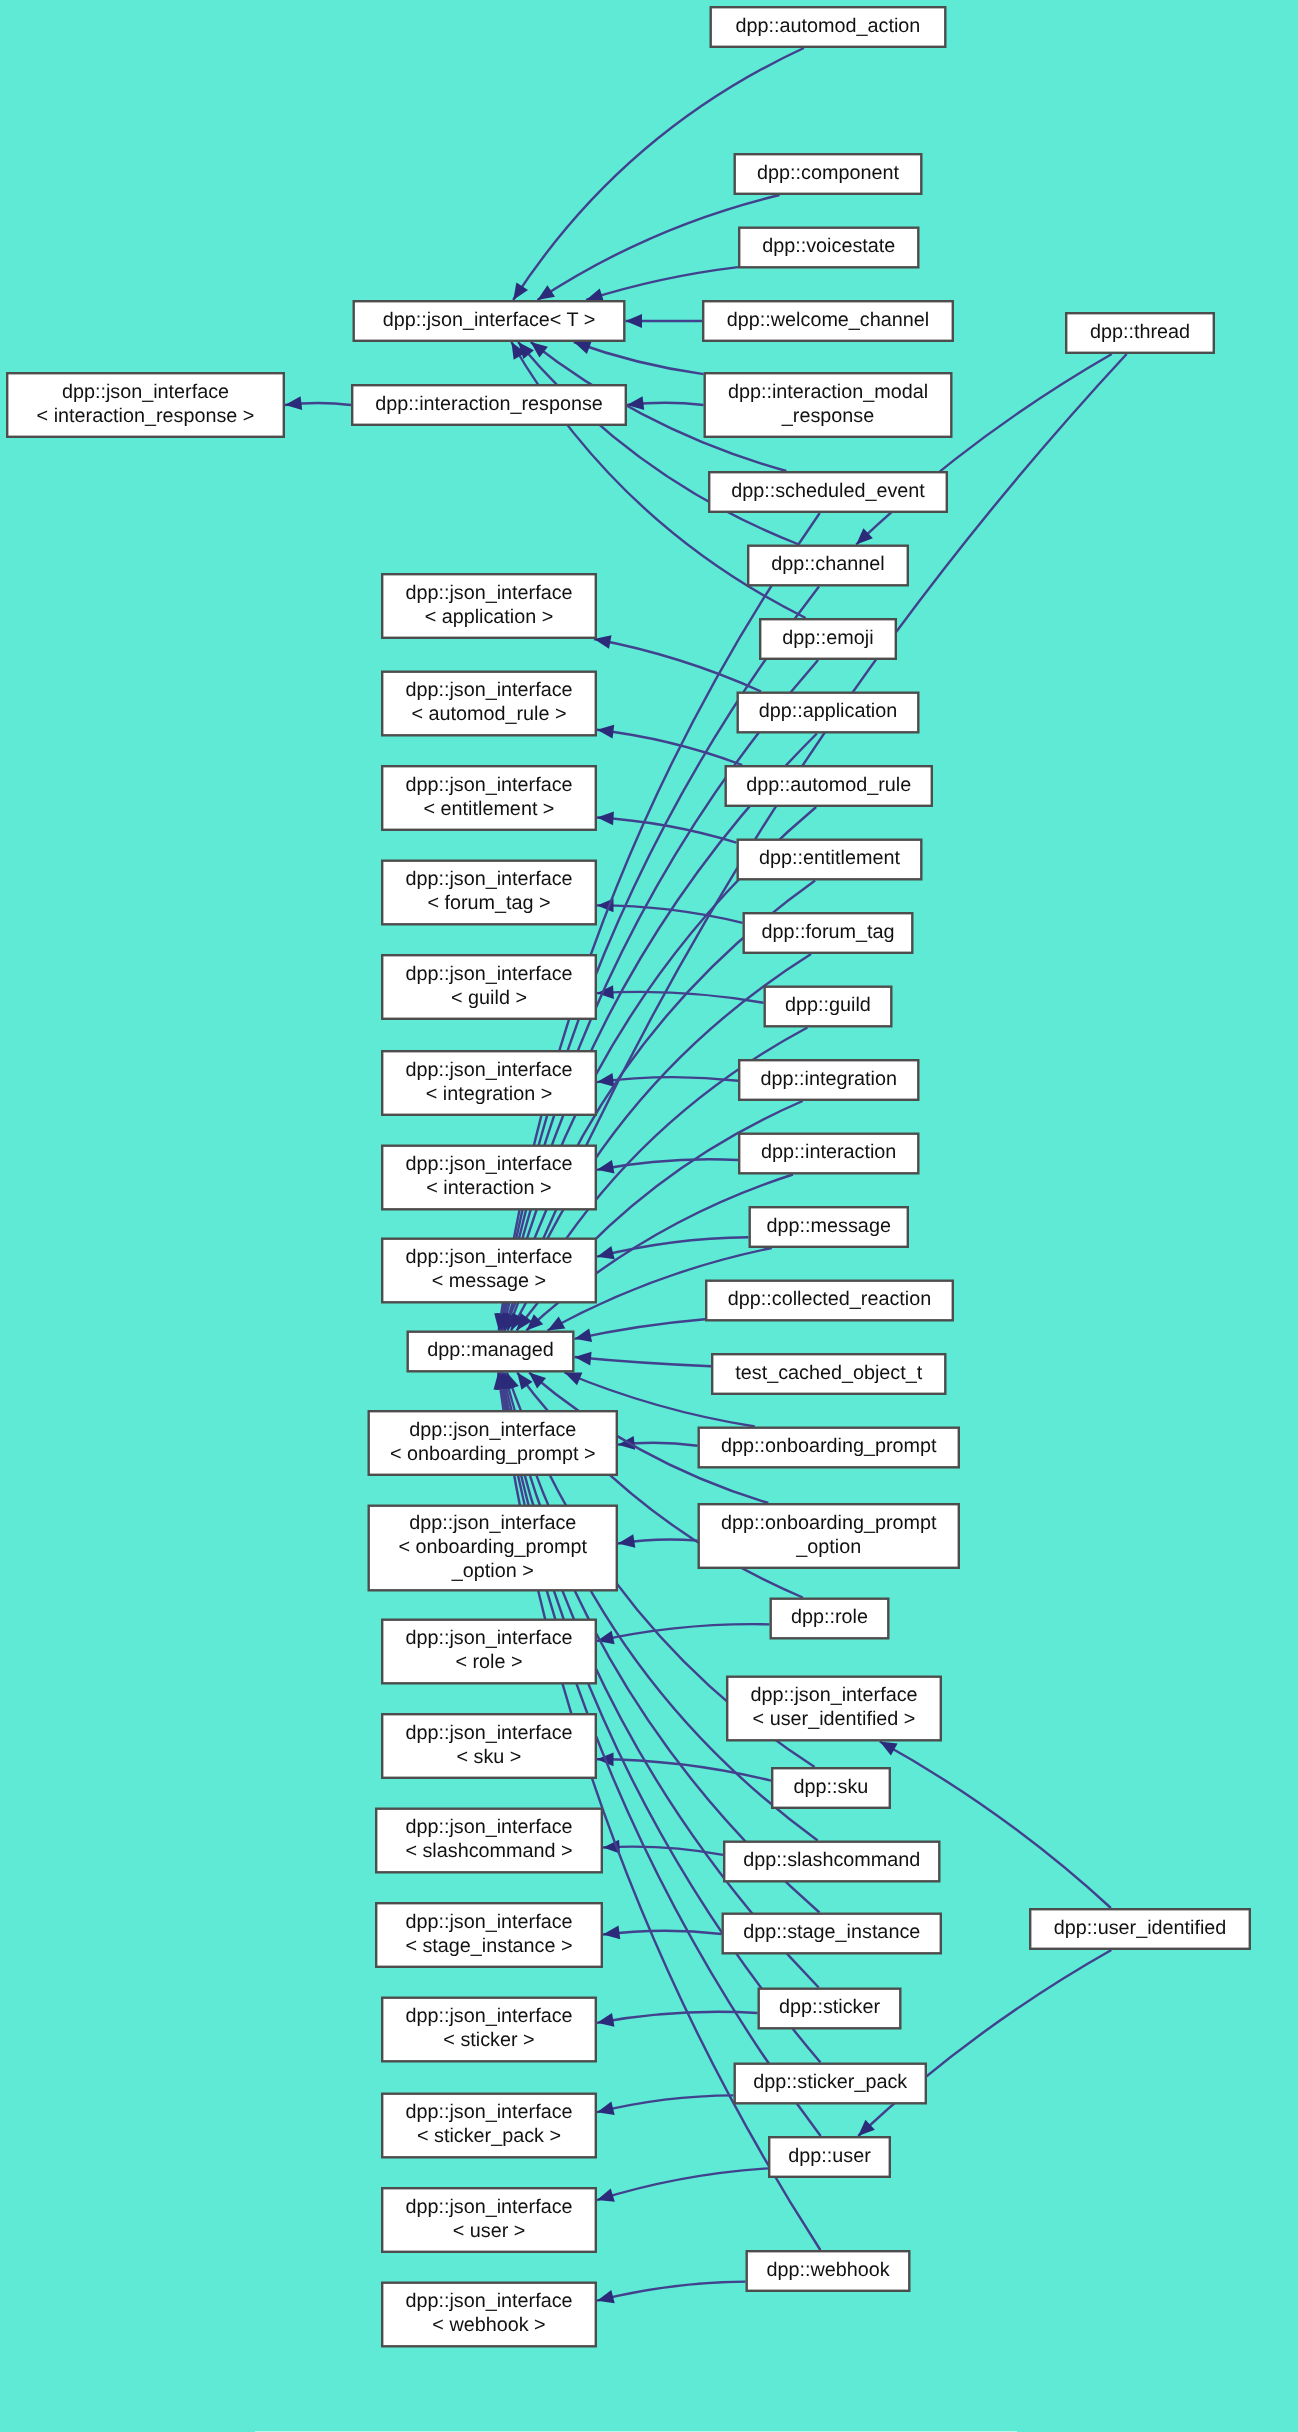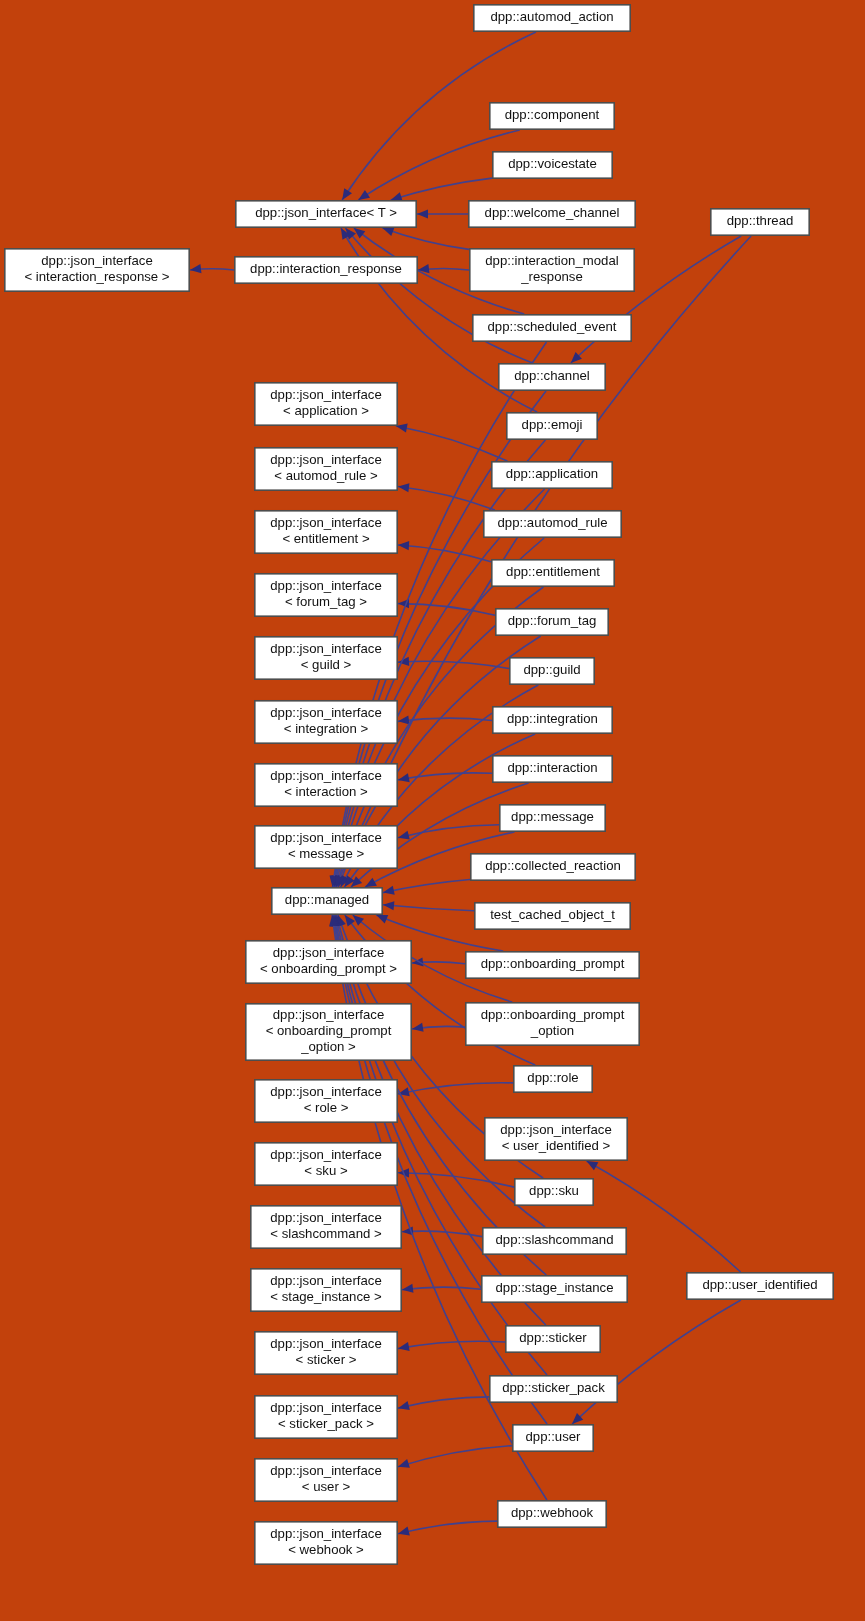--- a/index.html
+++ b/index.html
@@ -4,21 +4,21 @@
 <style>
   html, body {
     margin: 0;
     padding: 0;
     background: #ffffff;
   }
   #diagram-root {
     position: relative;
     width: 865px;
     height: 1621px;
-    background: #c2410c;
+    background: #5eead4;
     overflow: hidden;
     font-family: "Liberation Sans", sans-serif;
   }
   svg.graph-layer {
     position: absolute;
     left: 0;
     top: 0;
     width: 865px;
     height: 1621px;
   }

